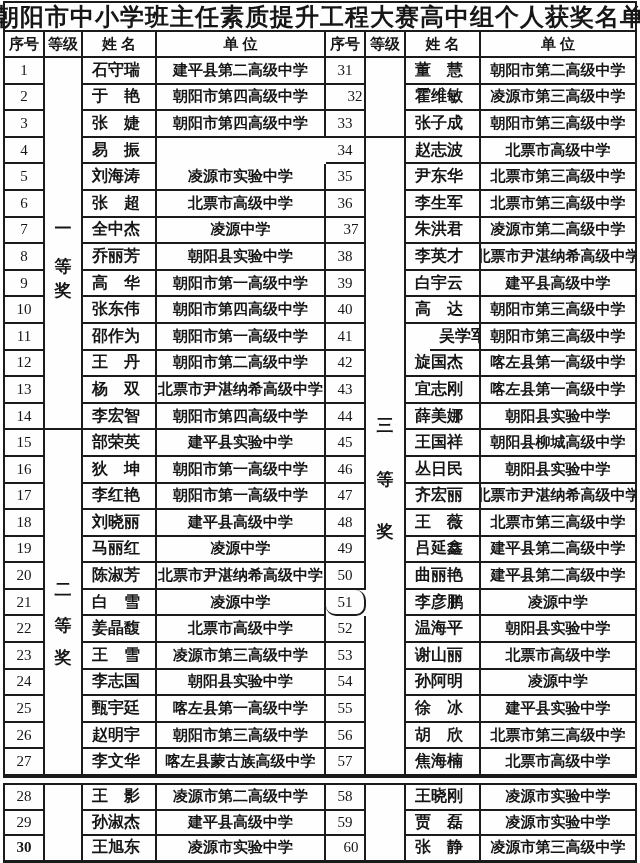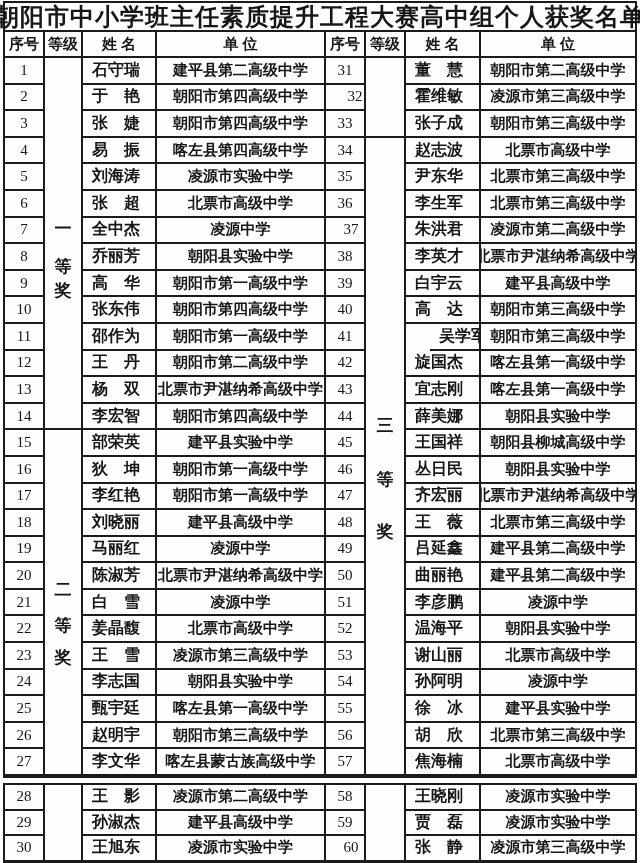--- a/index.html
+++ b/index.html
@@ -58,21 +58,20 @@
         <div class="c name" style="grid-area: 2 / 3;">石守瑞</div>
         <div class="c unit" style="grid-area: 2 / 4;">建平县第二高级中学</div>
         <div class="c num" style="grid-area: 3 / 1;">2</div>
         <div class="c name" style="grid-area: 3 / 3;">于　艳</div>
         <div class="c unit" style="grid-area: 3 / 4;">朝阳市第四高级中学</div>
         <div class="c num" style="grid-area: 4 / 1;">3</div>
         <div class="c name" style="grid-area: 4 / 3;">张　婕</div>
         <div class="c unit" style="grid-area: 4 / 4;">朝阳市第四高级中学</div>
         <div class="c num" style="grid-area: 5 / 1;">4</div>
         <div class="c name" style="grid-area: 5 / 3;">易　振</div>
-        <div class="c unit" style="grid-area: 5 / 4;">喀左县第四高级中学</div>
         <div class="c num" style="grid-area: 6 / 1;">5</div>
         <div class="c name" style="grid-area: 6 / 3;">刘海涛</div>
         <div class="c unit" style="grid-area: 6 / 4;">凌源市实验中学</div>
         <div class="c num" style="grid-area: 7 / 1;">6</div>
         <div class="c name" style="grid-area: 7 / 3;">张　超</div>
         <div class="c unit" style="grid-area: 7 / 4;">北票市高级中学</div>
         <div class="c num" style="grid-area: 8 / 1;">7</div>
         <div class="c name" style="grid-area: 8 / 3;">全中杰</div>
         <div class="c unit" style="grid-area: 8 / 4;">凌源中学</div>
         <div class="c num" style="grid-area: 9 / 1;">8</div>
@@ -190,21 +189,21 @@
         <div class="c unit ce" style="grid-area: 18 / 8;">北票市尹湛纳希高级中学</div>
         <div class="c num" style="grid-area: 19 / 5;">48</div>
         <div class="c name" style="grid-area: 19 / 7;">王　薇</div>
         <div class="c unit ce" style="grid-area: 19 / 8;">北票市第三高级中学</div>
         <div class="c num" style="grid-area: 20 / 5;">49</div>
         <div class="c name" style="grid-area: 20 / 7;">吕延鑫</div>
         <div class="c unit ce" style="grid-area: 20 / 8;">建平县第二高级中学</div>
         <div class="c num" style="grid-area: 21 / 5;">50</div>
         <div class="c name" style="grid-area: 21 / 7;">曲丽艳</div>
         <div class="c unit ce" style="grid-area: 21 / 8;">建平县第二高级中学</div>
-        <div class="c num" style="grid-area: 22 / 5;">51</div>
+        <div class="c num" style="grid-area: 22 / 5; border-radius: 10px;">51</div>
         <div class="c name" style="grid-area: 22 / 7;">李彦鹏</div>
         <div class="c unit ce" style="grid-area: 22 / 8;">凌源中学</div>
         <div class="c num" style="grid-area: 23 / 5;">52</div>
         <div class="c name" style="grid-area: 23 / 7;">温海平</div>
         <div class="c unit ce" style="grid-area: 23 / 8;">朝阳县实验中学</div>
         <div class="c num" style="grid-area: 24 / 5;">53</div>
         <div class="c name" style="grid-area: 24 / 7;">谢山丽</div>
         <div class="c unit ce" style="grid-area: 24 / 8;">北票市高级中学</div>
         <div class="c num" style="grid-area: 25 / 5;">54</div>
         <div class="c name" style="grid-area: 25 / 7;">孙阿明</div>
@@ -224,21 +223,21 @@
   </div>
   <div class="gap"></div>
   <div class="block">
     <div class="tbl tbl-bottom">
         <div class="c num" style="grid-area: 1 / 1;">28</div>
         <div class="c name" style="grid-area: 1 / 3;">王　影</div>
         <div class="c unit" style="grid-area: 1 / 4;">凌源市第二高级中学</div>
         <div class="c num" style="grid-area: 2 / 1;">29</div>
         <div class="c name" style="grid-area: 2 / 3;">孙淑杰</div>
         <div class="c unit" style="grid-area: 2 / 4;">建平县高级中学</div>
-        <div class="c num" style="grid-area: 3 / 1;">30</div>
+        <div class="c num" style="grid-area: 3 / 1; font-weight: bold;">30</div>
         <div class="c name" style="grid-area: 3 / 3;">王旭东</div>
         <div class="c unit" style="grid-area: 3 / 4;">凌源市实验中学</div>
         <div class="c grade" style="grid-area: 1 / 2 / span 3; --ls: 24px;"></div>
         <div class="c num" style="grid-area: 1 / 5;">58</div>
         <div class="c name" style="grid-area: 1 / 7;">王晓刚</div>
         <div class="c unit ce" style="grid-area: 1 / 8;">凌源市实验中学</div>
         <div class="c num" style="grid-area: 2 / 5;">59</div>
         <div class="c name" style="grid-area: 2 / 7;">贾　磊</div>
         <div class="c unit ce" style="grid-area: 2 / 8;">凌源市实验中学</div>
         <div class="c num" style="grid-area: 3 / 5; padding-left: 12px;">60</div>

